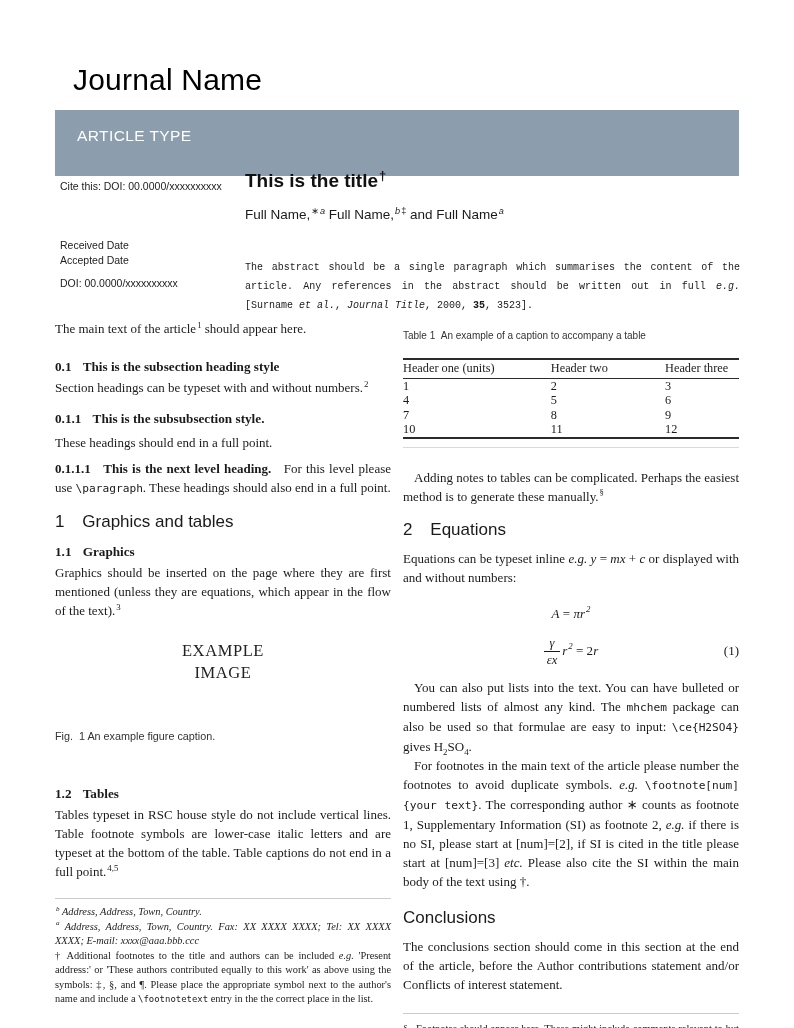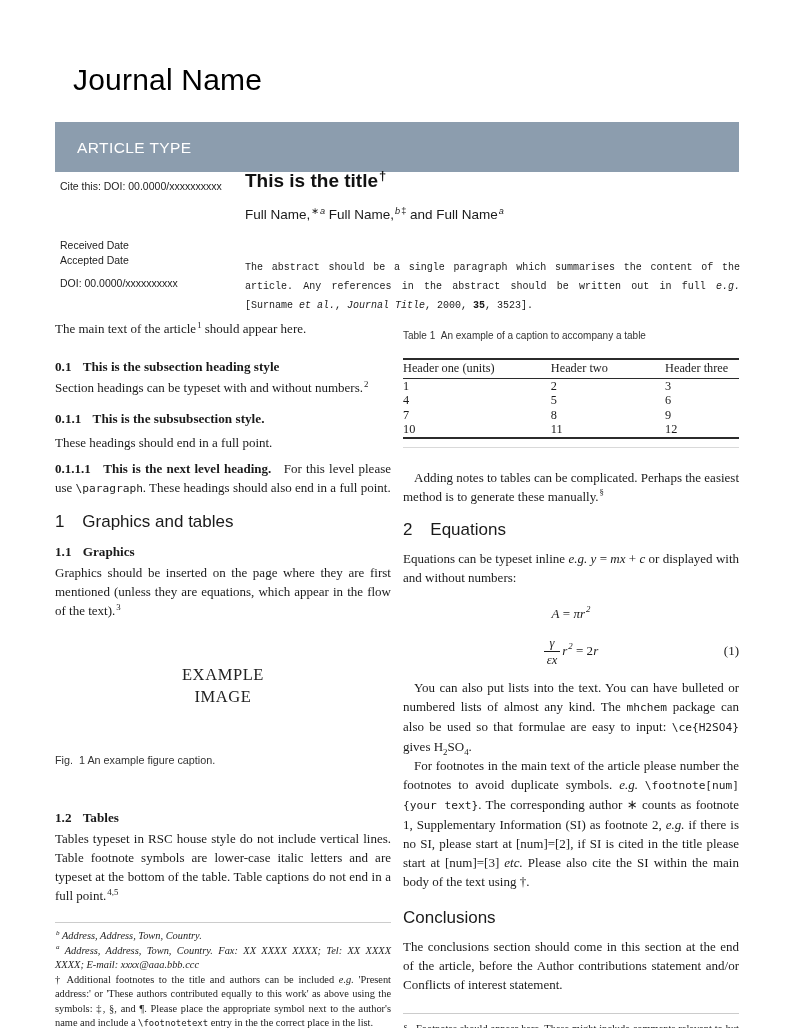--- a/index.html
+++ b/index.html
@@ -14,21 +14,21 @@
   .it { font-style:italic; }
   .bd { font-weight:bold; }
   .mono { font-family:"DejaVu Sans Mono", monospace; font-size:0.86em; }
 
   
   .journal-name {
     position:absolute; left:57px; top:63px;
     font-family:"Liberation Sans", sans-serif; font-size:30px; font-weight:400;
     color:#000; letter-spacing:0.2px;margin-left:16px;
   }
-  .type-bar { position:absolute; left:55px; top:122px; width:684px; height:50px; background:#8c9dae; }
+  .type-bar { position:absolute; left:55px; top:110px; width:684px; height:66px; background:#8c9dae; }
   .type-bar span {
     display:block; padding-left:22px; line-height:51px;
     font-family:"Liberation Sans", sans-serif; font-size:15.5px; color:#fff; letter-spacing:0.4px;
   }
   .side-meta { position:absolute; left:60px; font-family:"Liberation Sans", sans-serif; font-size:10.5px; color:#222; }
   .cite-this { top:180px; font-weight:normal; }
   .received-date { top:239px; }
   .accepted-date { top:254px; }
   .doi-line { top:277px; }
   .article-title {
@@ -55,21 +55,21 @@
   .sub-h .hnum { margin-right:0.85em; }
 
   .mt-sub1 { margin-top:20px; margin-bottom:3px; }
   .mt-subsub { margin-top:13px; }
   .mt-body8 { margin-top:6px; }
   .mt-par { margin-top:7px; }
   .mt-sec1 { margin-top:14px; }
   .mt-graph { margin-top:11px; margin-bottom:3px; }
 
   .figure-box {
-    margin-top:44px; text-align:center;
+    margin-top:20px; text-align:center;
     font-size:16.5px; line-height:22px; letter-spacing:0.6px; color:#222;
   }
   .figcaption {
     margin-top:45px; font-family:"Liberation Sans", sans-serif; font-size:10.8px;
     color:#333; text-align:left; line-height:14px;
   }
   .mt-tables { margin-top:42px; margin-bottom:3px; }
 
   .fnblock {
     margin-top:17px; border-top:1px solid #ccc; padding-top:6px;

